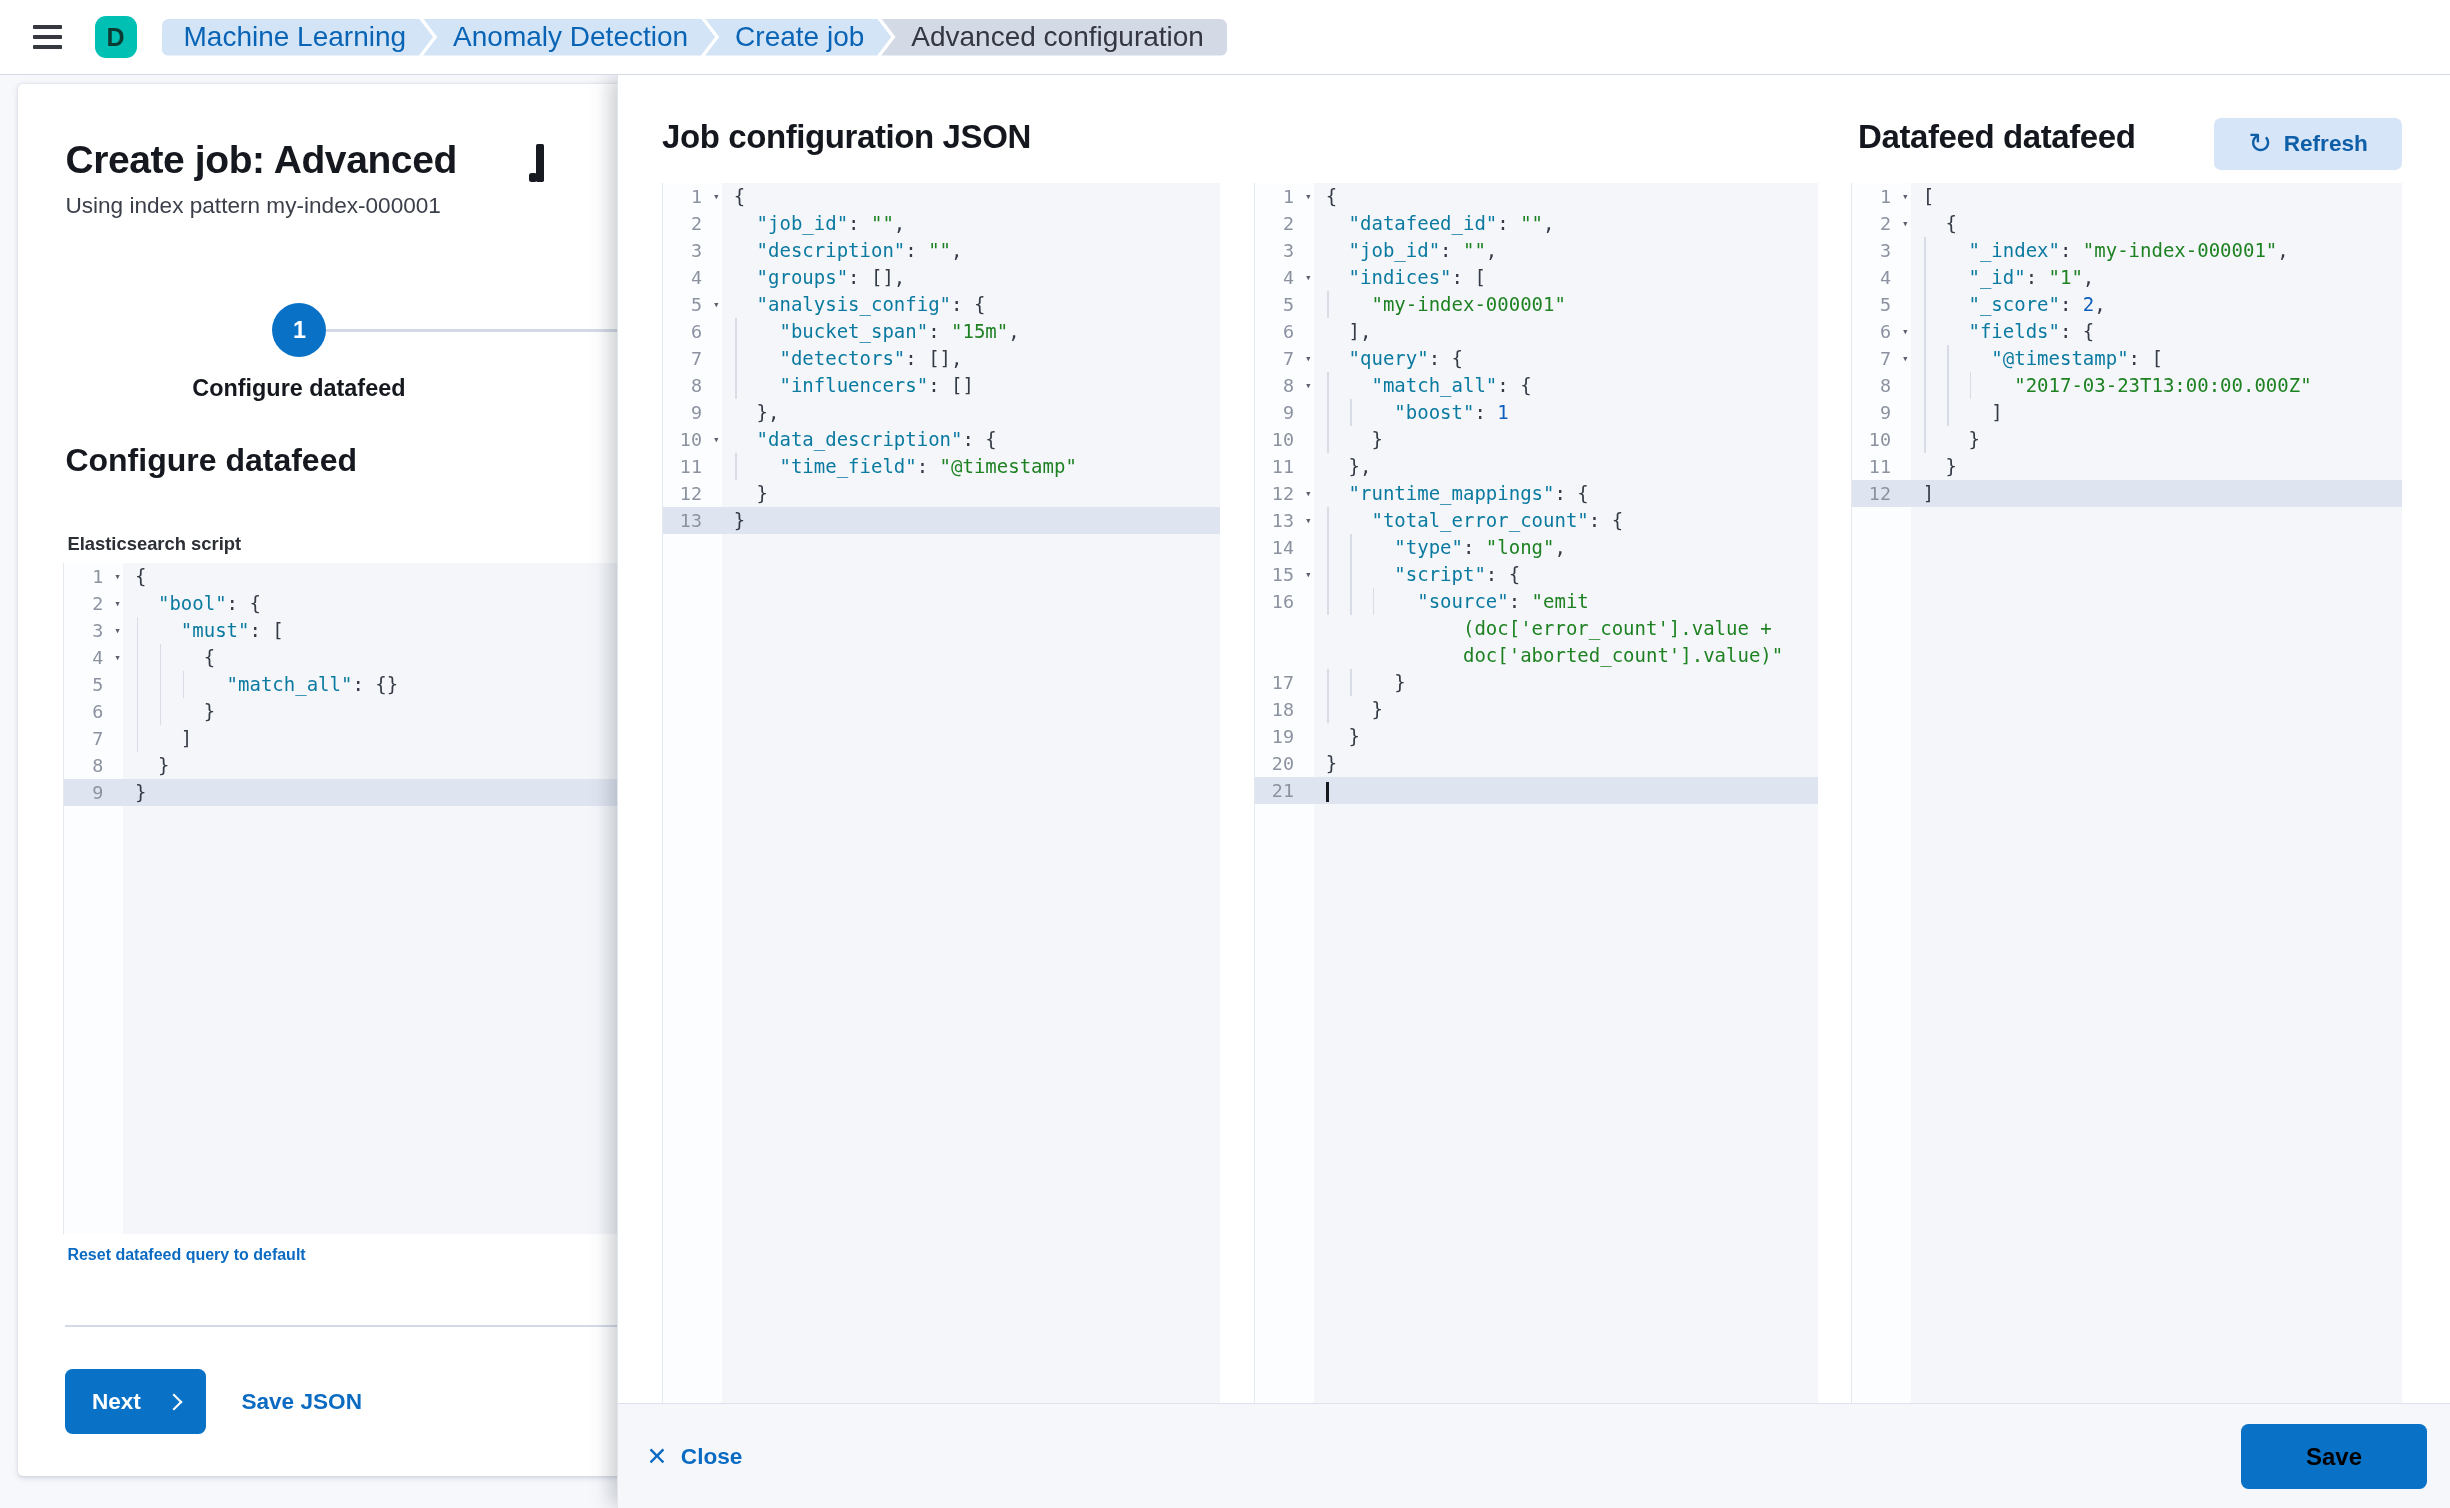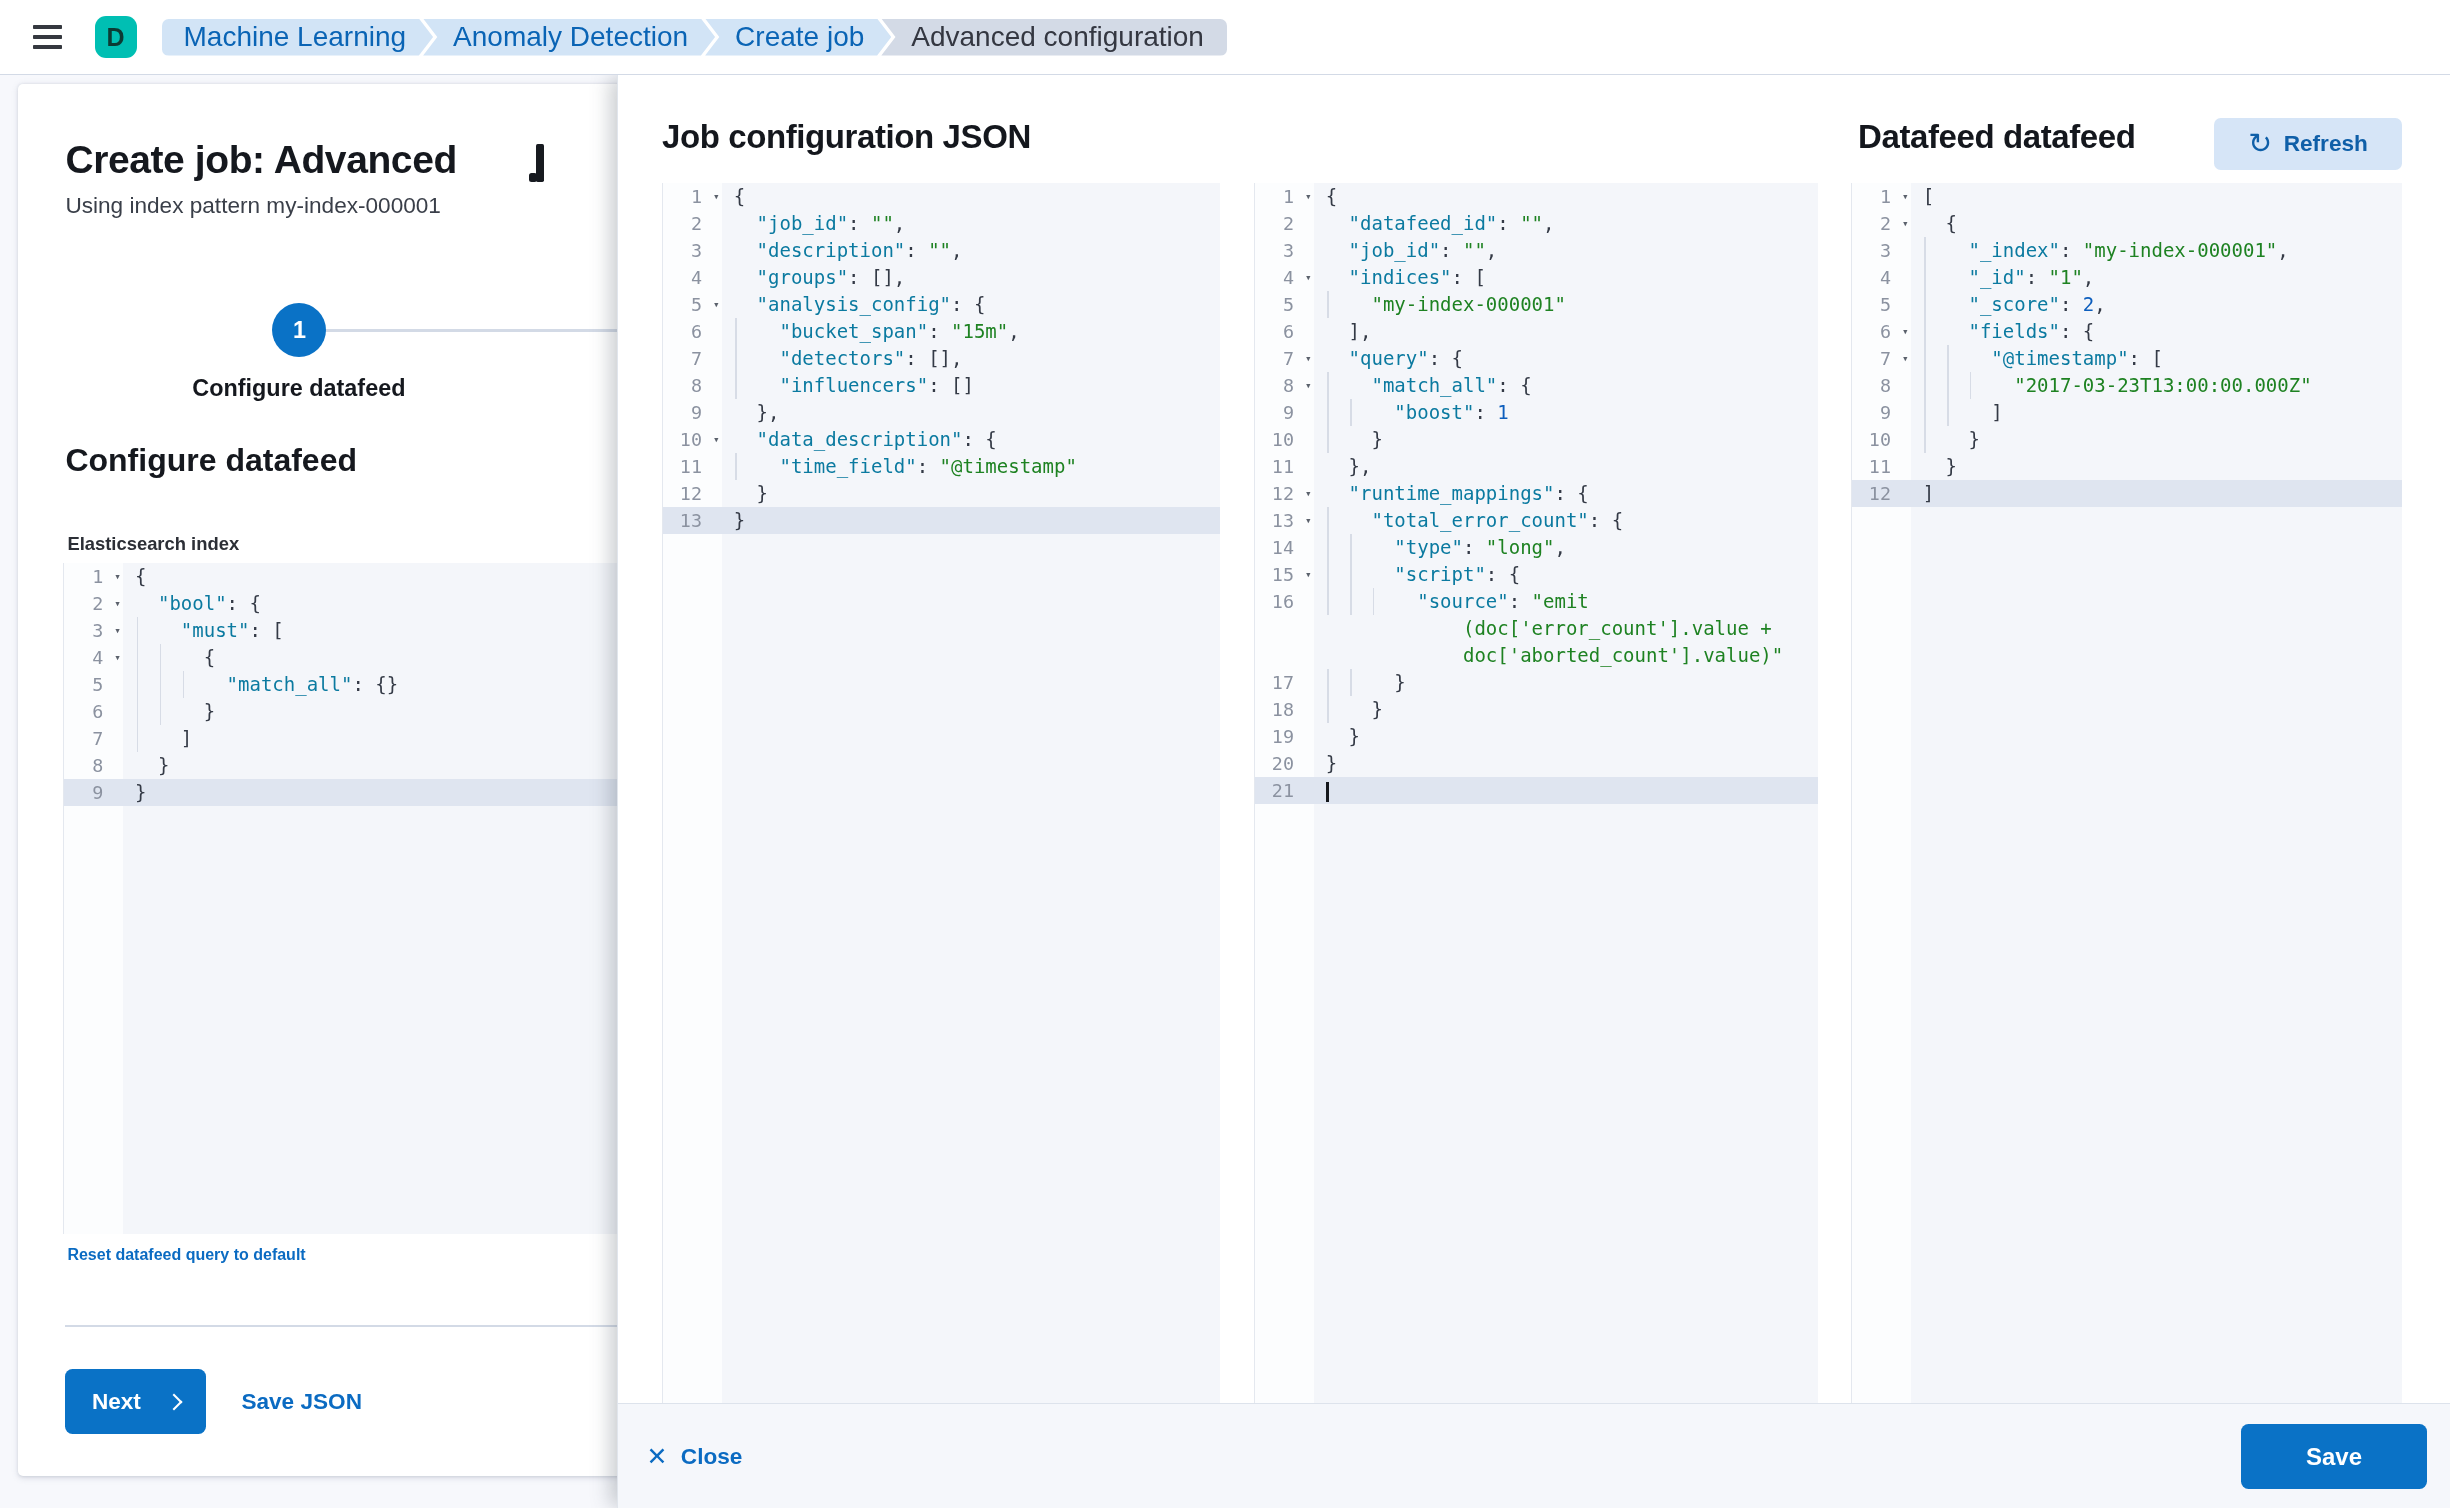--- a/index.html
+++ b/index.html
@@ -75,21 +75,21 @@
   .iu.gl::before{content:"";position:absolute;left:1.7px;top:0;bottom:0;width:1.3px;background:#d7dce6;}
   .t-k{color:#0b7aa0;} .t-s{color:#1e8222;} .t-n{color:#0d5ebd;} .t-p{color:#343a46;}
   .cursor{display:inline-block;width:2.5px;height:20px;background:#15181d;vertical-align:middle;margin-left:0.8px;}
   
   .foot{position:absolute;left:0;bottom:0;width:100%;height:106px;background:#f5f7fb;
     border-top:0.8px solid #dde3ec;display:flex;align-items:center;box-sizing:border-box;}
   .close-btn{display:flex;align-items:center;gap:13.4px;margin-left:28.5px;cursor:pointer;
     font-size:22.6px;font-weight:600;color:#0b6bc2;}
   .close-x{font-size:25px;font-weight:400;color:#0b6bc2;line-height:1;}
   .save-btn{margin-left:auto;margin-right:24px;width:186px;height:65px;background:#0a72c6;border:none;
-    border-radius:7.5px;color:#ffffff;font-size:24px;font-weight:600;font-family:inherit;cursor:pointer;}
+    border-radius:7.5px;color:#000000;font-size:24px;font-weight:600;font-family:inherit;cursor:pointer;}
 </style>
 </head>
 <body>
 
 <div class="header">
   <div class="hamburger">
       <span></span>
       <span></span>
       <span></span>
     </div>
@@ -102,21 +102,21 @@
   </div>
 </div>
 
 <div class="card">
   <div class="title">Create job: Advanced</div>
   <div class="subtitle">Using index pattern my-index-000001</div>
   <div class="step-circle">1</div>
   <div class="step-line"></div>
   <div class="step-label">Configure datafeed</div>
   <div class="section-heading">Configure datafeed</div>
-  <div class="query-label">Elasticsearch index</div>
+  <div class="query-label">Elasticsearch script</div>
 
   <div class="editor ed-es">
       <div class="gutter">
         <div class="grow"><span>1</span><span class="caret">▾</span></div>
         <div class="grow"><span>2</span><span class="caret">▾</span></div>
         <div class="grow"><span>3</span><span class="caret">▾</span></div>
         <div class="grow"><span>4</span><span class="caret">▾</span></div>
         <div class="grow"><span>5</span></div>
         <div class="grow"><span>6</span></div>
         <div class="grow"><span>7</span></div>

